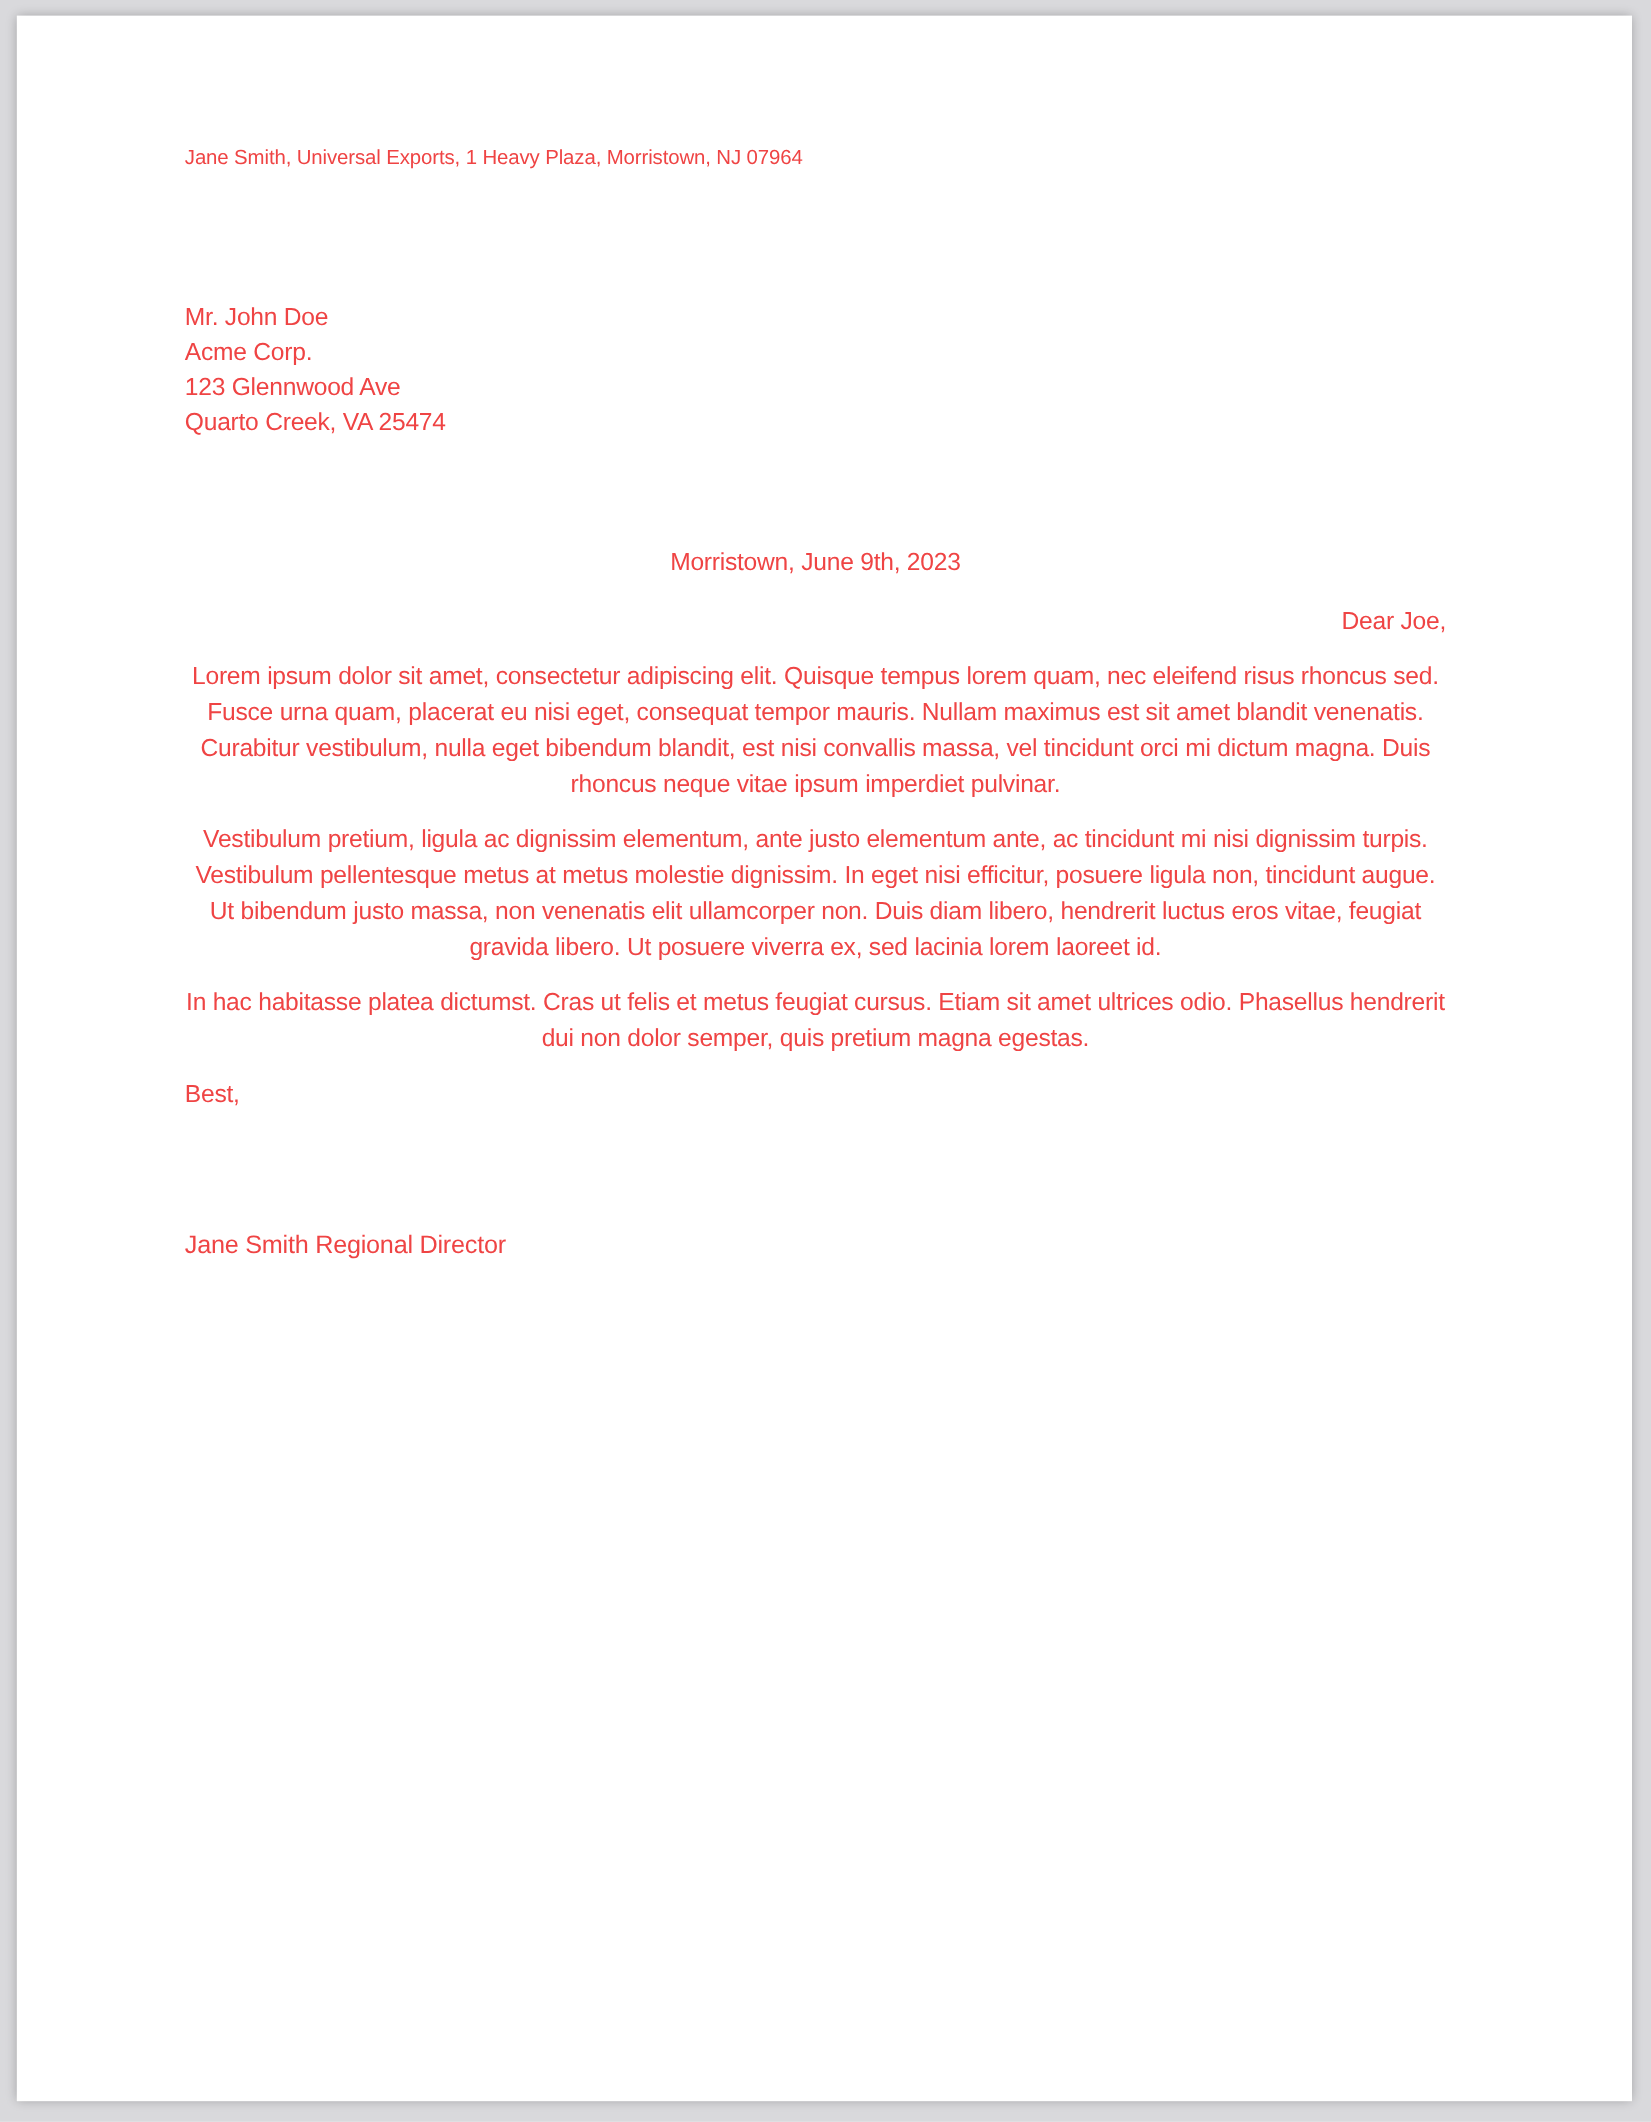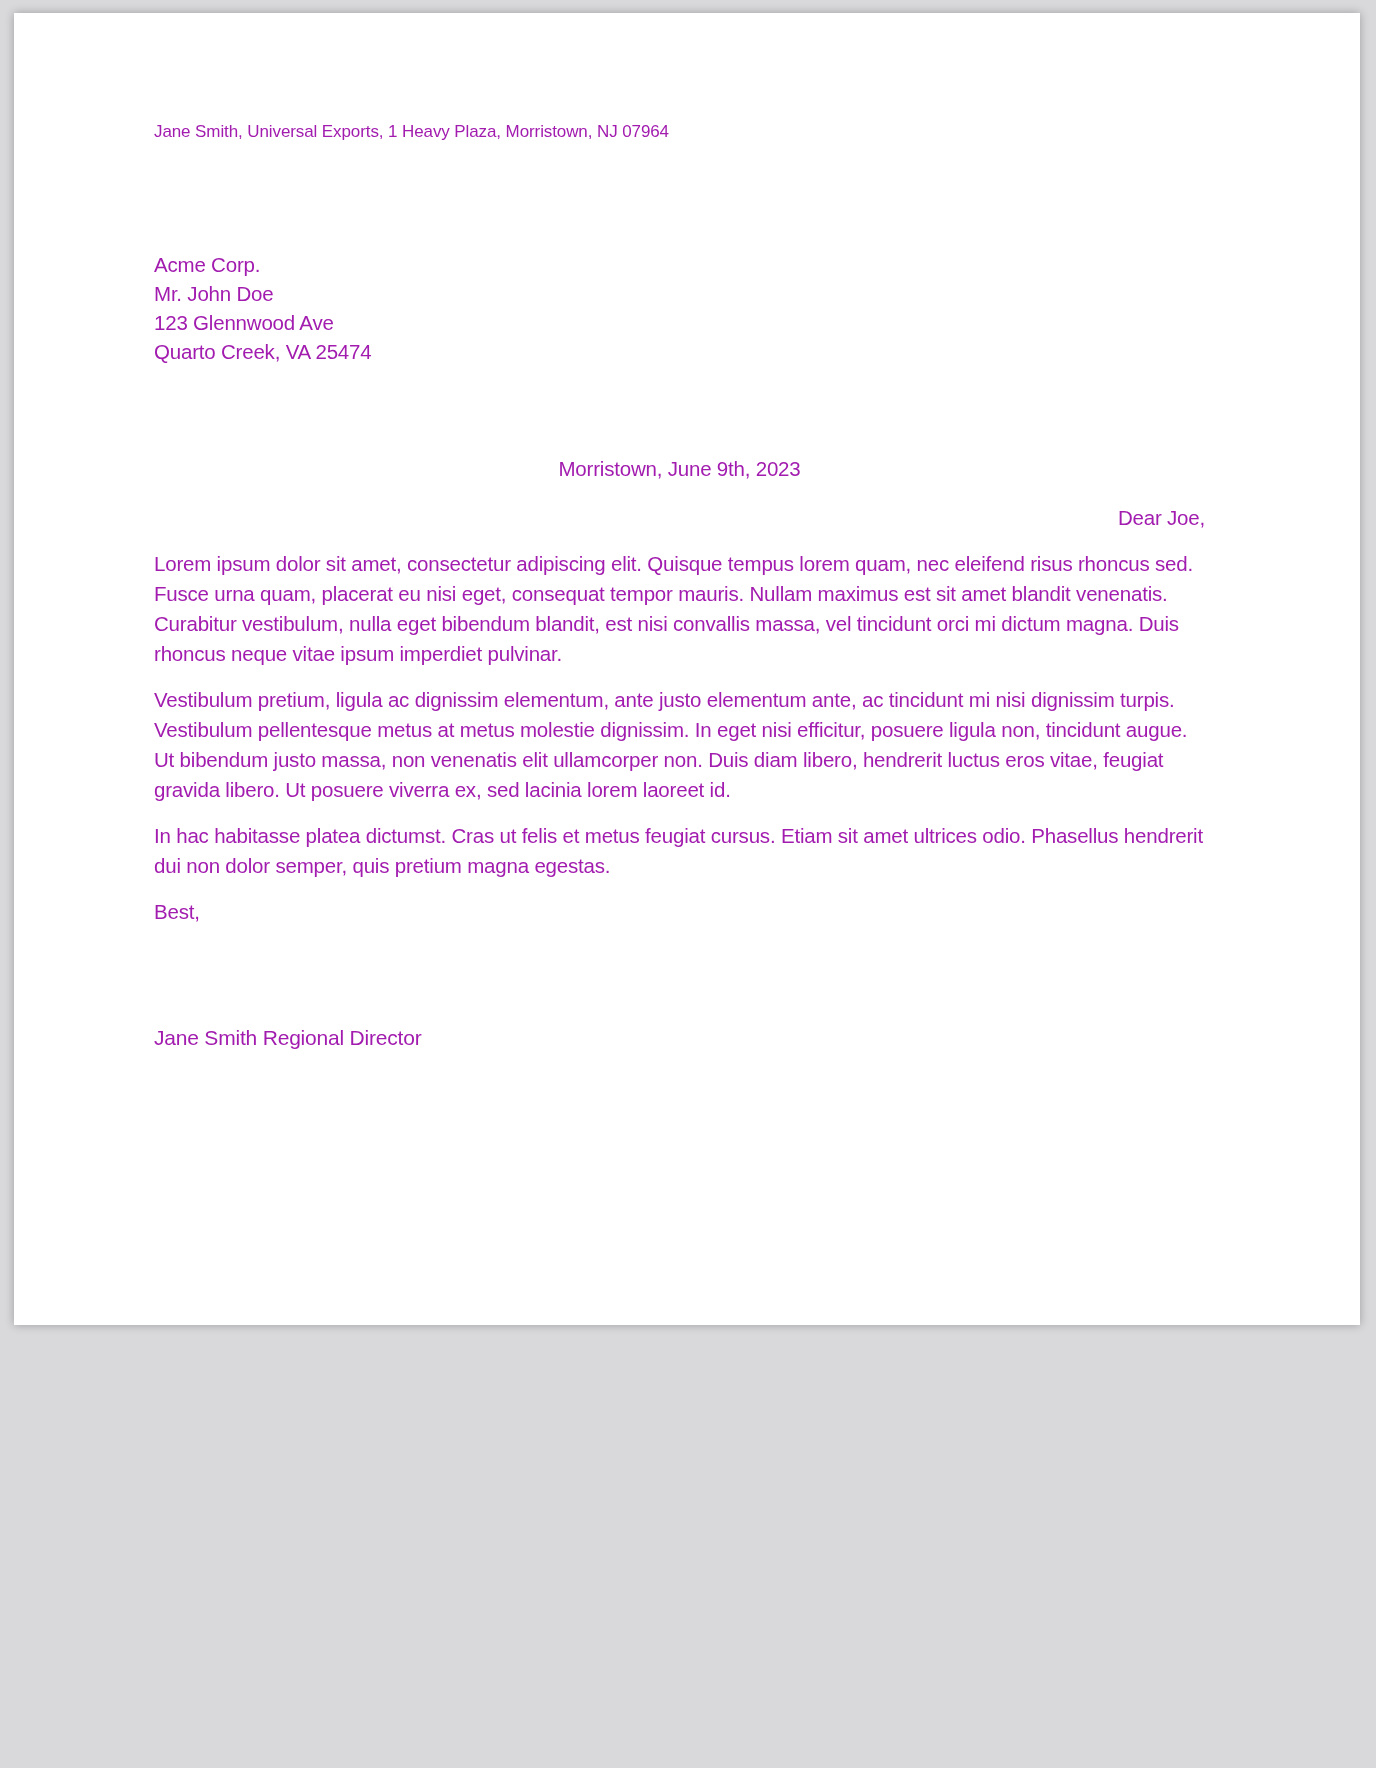--- a/index.html
+++ b/index.html
@@ -9,26 +9,26 @@
     height: 1768px;
     background: #d9d9dc;
     font-family: "Liberation Sans", "DejaVu Sans", sans-serif;
     overflow: hidden;
   }
   .paper {
     position: absolute;
     left: 14px;
     top: 13px;
     width: 1346px;
-    height: 1312px;
+    height: 1738px;
     background: #ffffff;
     box-shadow: 0 0 9px rgba(0,0,0,0.28);
     box-sizing: border-box;
     padding: 107px 155px 0 140px;
-    color: #a21caf;
+    color: #ef4444;
   }
   .sender-line {
     font-size: 17px;
     line-height: 24px;
     letter-spacing: -0.1px;
     margin: 0;
   }
   .recipient-block {
     margin-top: 106px;
     font-size: 20.5px;
@@ -54,21 +54,21 @@
     font-size: 20.5px;
     line-height: 30px;
     letter-spacing: -0.2px;
     text-align: right;
   }
   p.body-paragraph {
     margin: 16px 0 0 0;
     font-size: 20.5px;
     line-height: 30px;
     letter-spacing: -0.2px;
-    text-align: left;
+    text-align: center;
   }
   .closing {
     margin-top: 16px;
     font-size: 20.5px;
     line-height: 30px;
     letter-spacing: -0.2px;
   }
   .signature {
     margin-top: 96px;
     font-size: 21px;
@@ -77,22 +77,22 @@
   }
 </style>
 </head>
 <body>
 
 <div class="paper">
 
   <div class="sender-line">Jane Smith, Universal Exports, 1 Heavy Plaza, Morristown, NJ 07964</div>
 
   <div class="recipient-block">
+    <div>Mr. John Doe</div>
     <div>Acme Corp.</div>
-    <div>Mr. John Doe</div>
     <div>123 Glennwood Ave</div>
     <div>Quarto Creek, VA 25474</div>
   </div>
 
   <div class="date-line">Morristown, June 9th, 2023</div>
 
 
   <div class="salutation">Dear Joe,</div>
 
   <p class="body-paragraph">Lorem ipsum dolor sit amet, consectetur adipiscing elit. Quisque tempus lorem quam, nec eleifend risus rhoncus sed. Fusce urna quam, placerat eu nisi eget, consequat tempor mauris. Nullam maximus est sit amet blandit venenatis. Curabitur vestibulum, nulla eget bibendum blandit, est nisi convallis massa, vel tincidunt orci mi dictum magna. Duis rhoncus neque vitae ipsum imperdiet pulvinar.</p>

